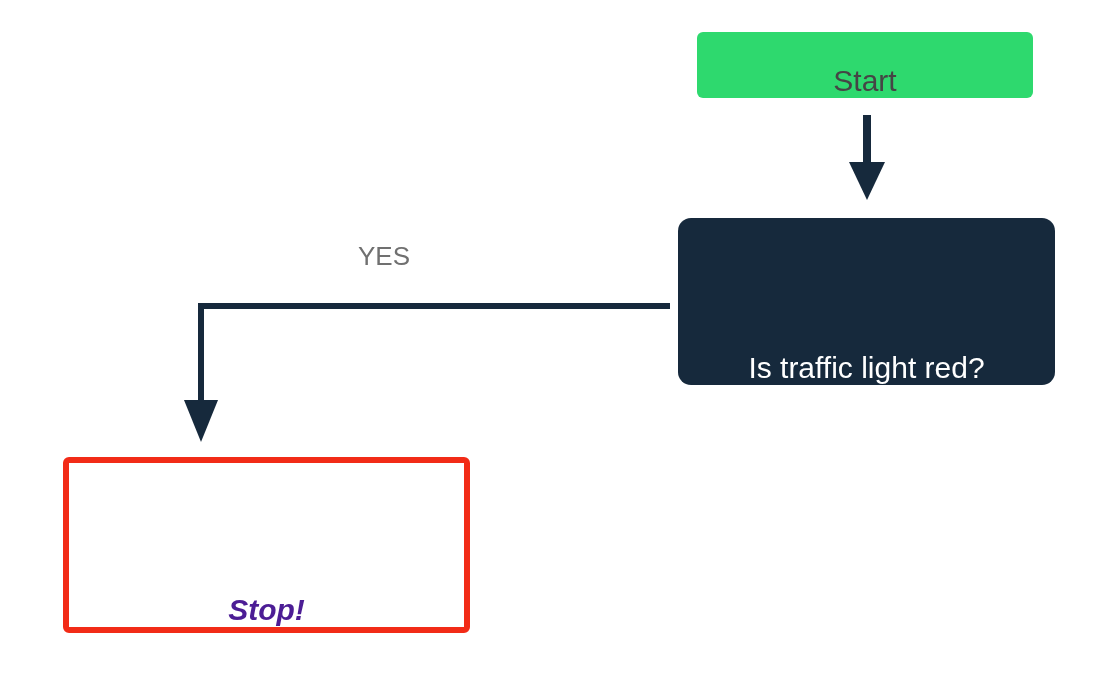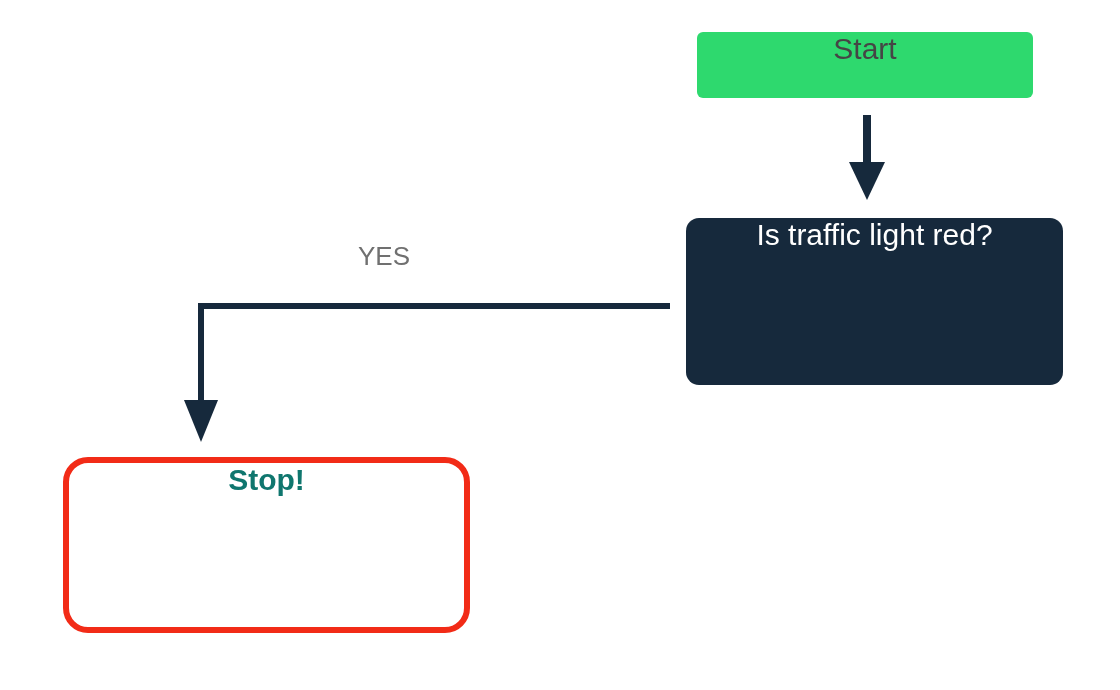--- a/index.html
+++ b/index.html
@@ -7,48 +7,48 @@
     position: relative;
     width: 1120px;
     height: 690px;
     background: #ffffff;
     font-family: "Liberation Sans", sans-serif;
     overflow: hidden;
   }
   .node {
     position: absolute;
     display: flex;
-    align-items: flex-start;
+    align-items: flex-end;
     justify-content: center;
     box-sizing: border-box;
     text-align: center;
   }
   .node-start {
     left: 697px; top: 32px; width: 336px; height: 66px;
     background: #2ed96e;
     border-radius: 6px;
     color: #454545;
     font-size: 30px;
   }
   .node-decision {
     left: 678px; top: 218px; width: 377px; height: 167px;
     background: #16293c;
     border-radius: 13px;
     color: #ffffff;
     font-size: 30px;
-    margin-left: 8px;
   }
   .node-stop {
     left: 63px; top: 457px; width: 407px; height: 176px;
     background: #ffffff;
     border: 6px solid #f22b17;
-    border-radius: 25px;
-    color: #0f766e;
+    border-radius: 6px;
+    color: #4c1d95;
     font-size: 30px;
     font-weight: bold;
+    font-style: italic;
   }
   .seg { position: absolute; background: #16293c; }
   .seg-start-shaft { left: 863px; top: 115px; width: 8px; height: 49px; }
   .seg-elbow-h { left: 198px; top: 303px; width: 472px; height: 6px; }
   .seg-elbow-v { left: 198px; top: 303px; width: 6px; height: 99px; }
   .arrowhead {
     position: absolute;
     width: 0; height: 0;
     border-left: 18px solid transparent;
     border-right: 18px solid transparent;

